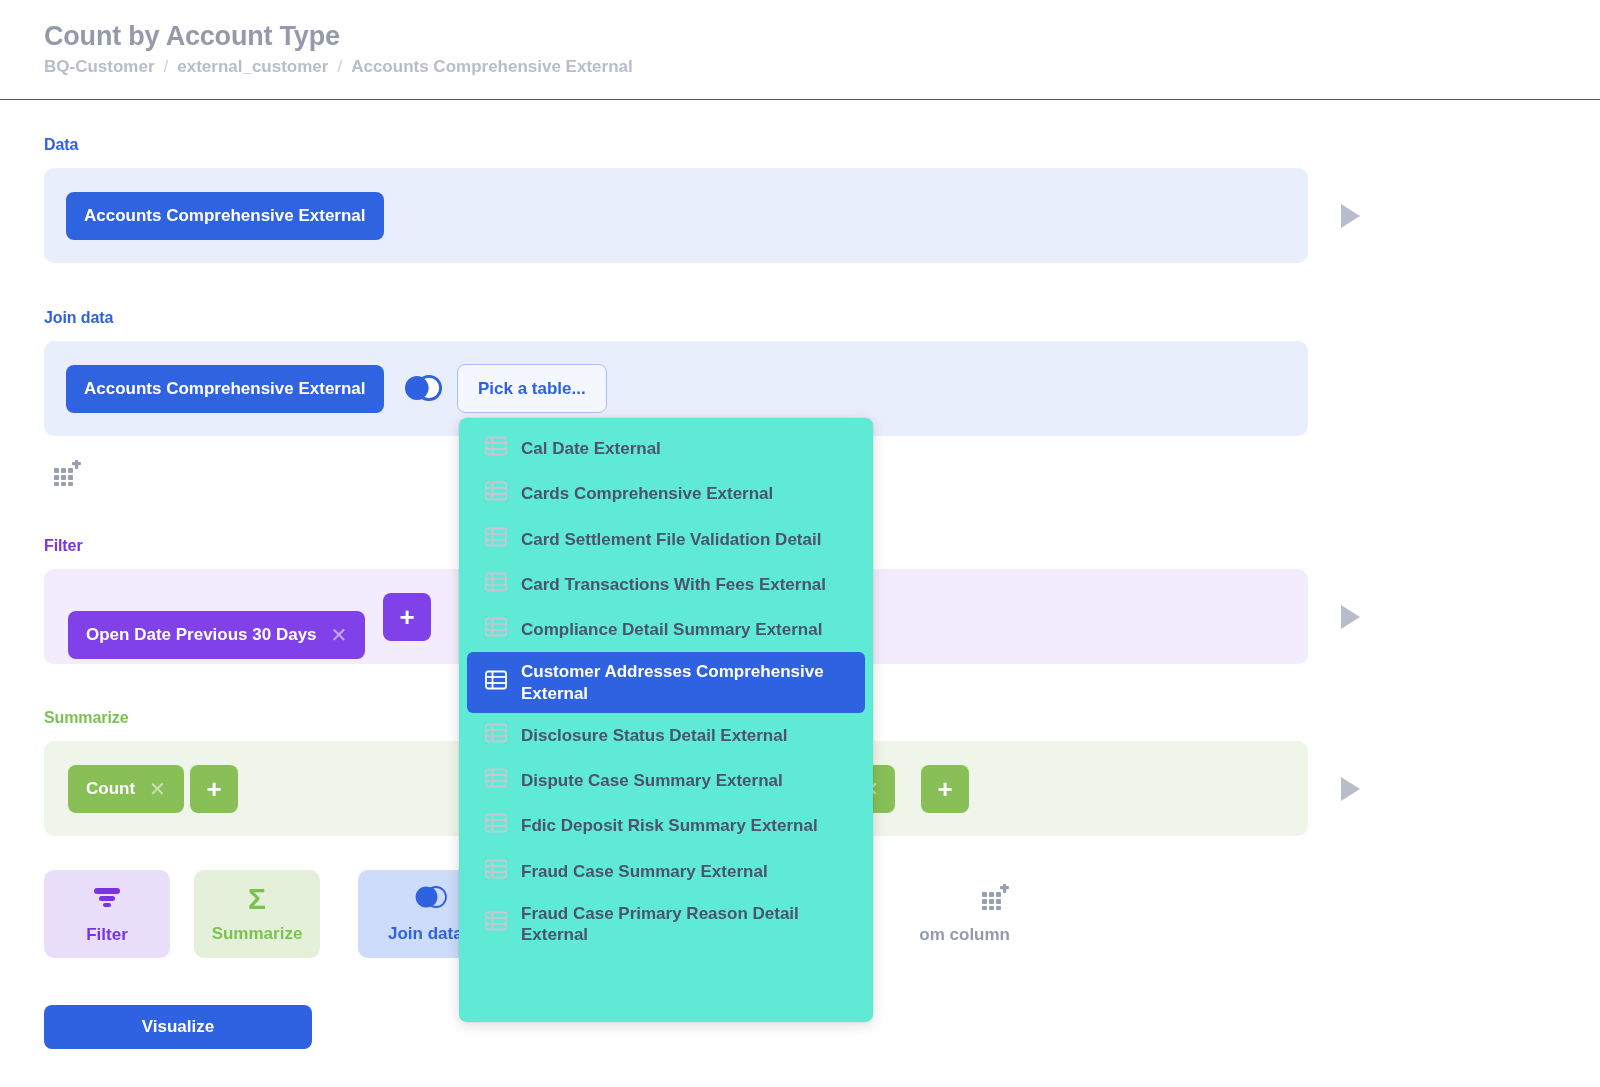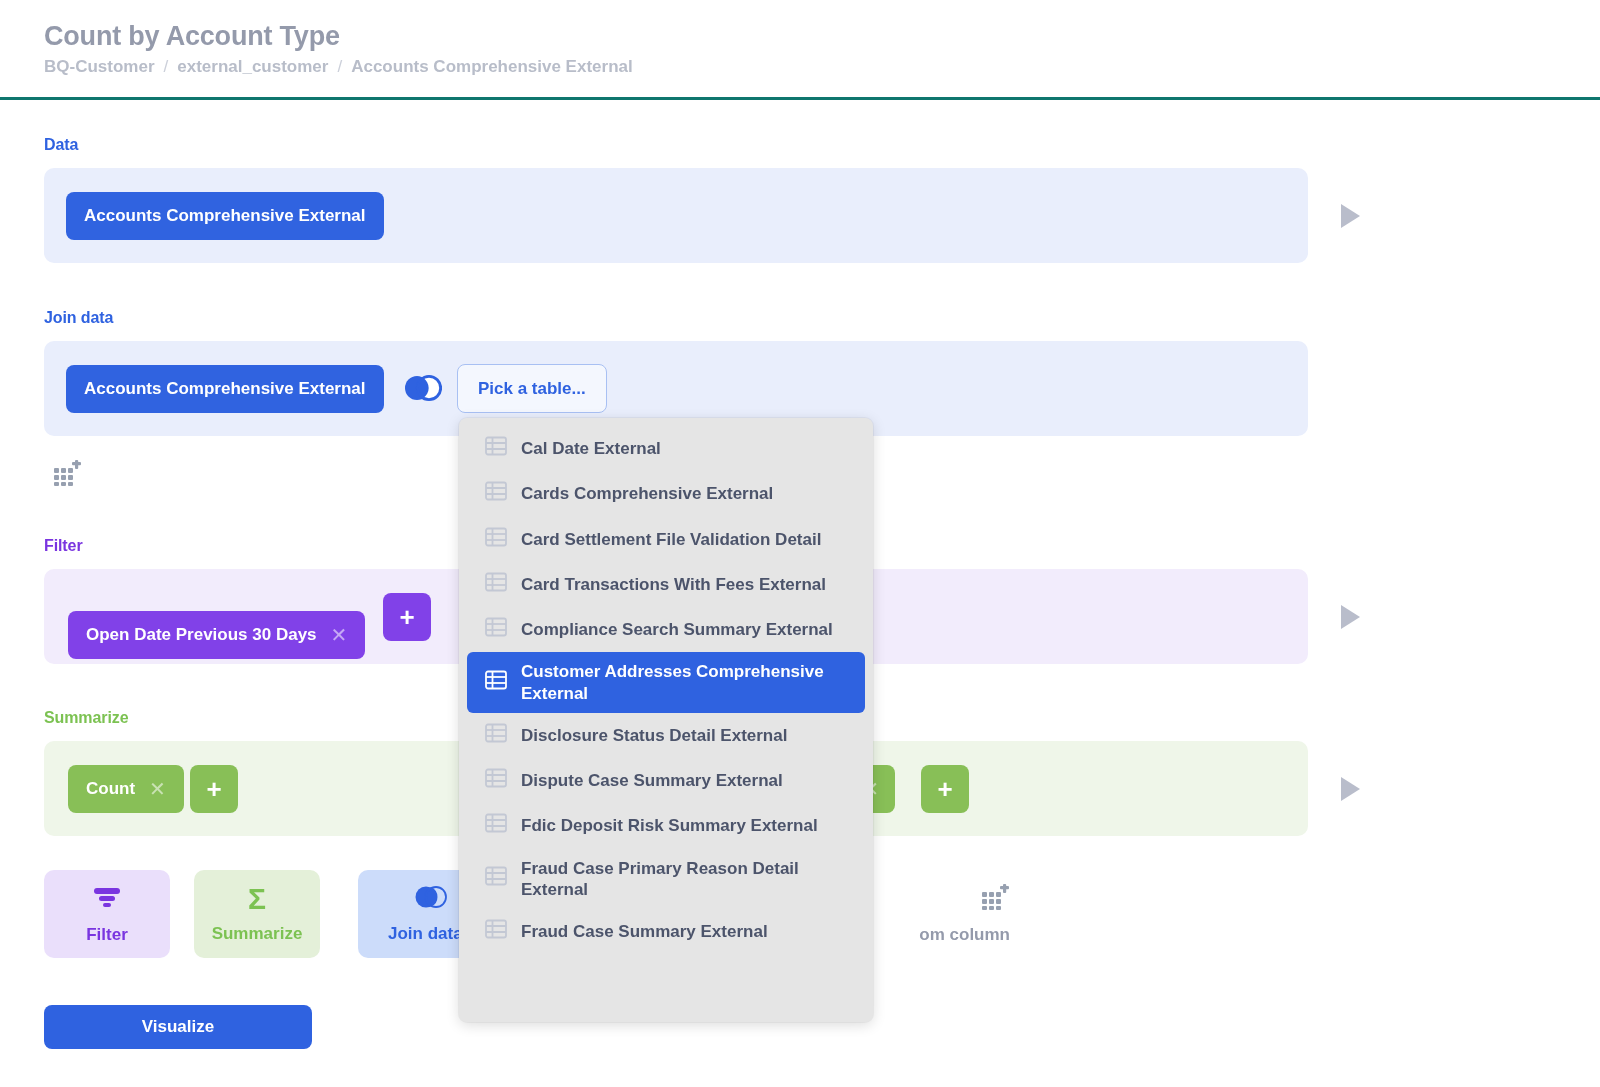--- a/index.html
+++ b/index.html
@@ -7,21 +7,21 @@
     width: 1600px; height: 1087px;
     background: #ffffff;
     font-family: "Liberation Sans", sans-serif;
     overflow: hidden;
   }
   body { position: relative; }
 
   
   .header {
     position: absolute; left: 0; top: 0; width: 1600px; height: 100px;
-    border-bottom: 3px solid #0f766e; background: #fff;
+    border-bottom: 1px solid #0f766e; background: #fff;
   }
   .page-title {
     position: absolute; left: 44px; top: 21px;
     font-size: 27px; font-weight: 700; color: #949aab; letter-spacing: -0.2px;
   }
   .breadcrumb {
     position: absolute; left: 44px; top: 57px;
     font-size: 17px; font-weight: 700; color: #b8bdc9;
     display: flex; align-items: center; gap: 9px;
   }
@@ -107,21 +107,21 @@
   .visualize {
     position: absolute; left: 44px; top: 1005px; width: 268px; height: 44px;
     background: #2f62e0; color: #fff; border: none; border-radius: 8px;
     font-family: "Liberation Sans", sans-serif; font-size: 17px; font-weight: 700;
     cursor: pointer;
   }
 
   
   .popup {
     position: absolute; left: 459px; top: 418px; width: 414px; height: 604px;
-    background: #e5e5e5; border-radius: 8px; z-index: 20;
+    background: #5eead4; border-radius: 8px; z-index: 20;
     box-shadow: 0 3px 14px rgba(0,0,0,0.14), 0 0 0 1px rgba(0,0,0,0.04);
     padding: 8px 0; overflow: hidden;
   }
   .opt {
     display: flex; align-items: center; gap: 14px;
     padding: 9px 16px 9px 18px; margin: 0 8px; border-radius: 6px;
     color: #4c546b; font-size: 17px; font-weight: 700; line-height: 1.25;
   }
   .opt.selected { background: #2f62e0; color: #fff; }
   .opt .tbl-ico { flex: 0 0 22px; }
@@ -299,21 +299,21 @@
           </svg></span>
         <span class="opt-label">Card Transactions With Fees External</span>
       </div>
       <div class="opt">
         <span class="tbl-ico" style="color: rgb(195, 200, 212);"><svg width="22" height="22" viewBox="0 0 22 22">
             <rect x="1" y="2.5" width="20" height="17" rx="2" fill="none" stroke="currentColor" stroke-width="1.8"></rect>
             <line x1="7.5" y1="2.5" x2="7.5" y2="19.5" stroke="currentColor" stroke-width="1.8"></line>
             <line x1="1" y1="8" x2="21" y2="8" stroke="currentColor" stroke-width="1.8"></line>
             <line x1="1" y1="14" x2="21" y2="14" stroke="currentColor" stroke-width="1.8"></line>
           </svg></span>
-        <span class="opt-label">Compliance Search Summary External</span>
+        <span class="opt-label">Compliance Detail Summary External</span>
       </div>
       <div class="opt selected">
         <span class="tbl-ico" style="color: rgb(255, 255, 255);"><svg width="22" height="22" viewBox="0 0 22 22">
             <rect x="1" y="2.5" width="20" height="17" rx="2" fill="none" stroke="currentColor" stroke-width="1.8"></rect>
             <line x1="7.5" y1="2.5" x2="7.5" y2="19.5" stroke="currentColor" stroke-width="1.8"></line>
             <line x1="1" y1="8" x2="21" y2="8" stroke="currentColor" stroke-width="1.8"></line>
             <line x1="1" y1="14" x2="21" y2="14" stroke="currentColor" stroke-width="1.8"></line>
           </svg></span>
         <span class="opt-label">Customer Addresses Comprehensive External</span>
       </div>
@@ -344,25 +344,25 @@
           </svg></span>
         <span class="opt-label">Fdic Deposit Risk Summary External</span>
       </div>
       <div class="opt">
         <span class="tbl-ico" style="color: rgb(195, 200, 212);"><svg width="22" height="22" viewBox="0 0 22 22">
             <rect x="1" y="2.5" width="20" height="17" rx="2" fill="none" stroke="currentColor" stroke-width="1.8"></rect>
             <line x1="7.5" y1="2.5" x2="7.5" y2="19.5" stroke="currentColor" stroke-width="1.8"></line>
             <line x1="1" y1="8" x2="21" y2="8" stroke="currentColor" stroke-width="1.8"></line>
             <line x1="1" y1="14" x2="21" y2="14" stroke="currentColor" stroke-width="1.8"></line>
           </svg></span>
+        <span class="opt-label">Fraud Case Summary External</span>
+      </div>
+      <div class="opt">
+        <span class="tbl-ico" style="color: rgb(195, 200, 212);"><svg width="22" height="22" viewBox="0 0 22 22">
+            <rect x="1" y="2.5" width="20" height="17" rx="2" fill="none" stroke="currentColor" stroke-width="1.8"></rect>
+            <line x1="7.5" y1="2.5" x2="7.5" y2="19.5" stroke="currentColor" stroke-width="1.8"></line>
+            <line x1="1" y1="8" x2="21" y2="8" stroke="currentColor" stroke-width="1.8"></line>
+            <line x1="1" y1="14" x2="21" y2="14" stroke="currentColor" stroke-width="1.8"></line>
+          </svg></span>
         <span class="opt-label">Fraud Case Primary Reason Detail External</span>
       </div>
-      <div class="opt">
-        <span class="tbl-ico" style="color: rgb(195, 200, 212);"><svg width="22" height="22" viewBox="0 0 22 22">
-            <rect x="1" y="2.5" width="20" height="17" rx="2" fill="none" stroke="currentColor" stroke-width="1.8"></rect>
-            <line x1="7.5" y1="2.5" x2="7.5" y2="19.5" stroke="currentColor" stroke-width="1.8"></line>
-            <line x1="1" y1="8" x2="21" y2="8" stroke="currentColor" stroke-width="1.8"></line>
-            <line x1="1" y1="14" x2="21" y2="14" stroke="currentColor" stroke-width="1.8"></line>
-          </svg></span>
-        <span class="opt-label">Fraud Case Summary External</span>
-      </div>
     </div>
 </div>
 
 </body></html>

